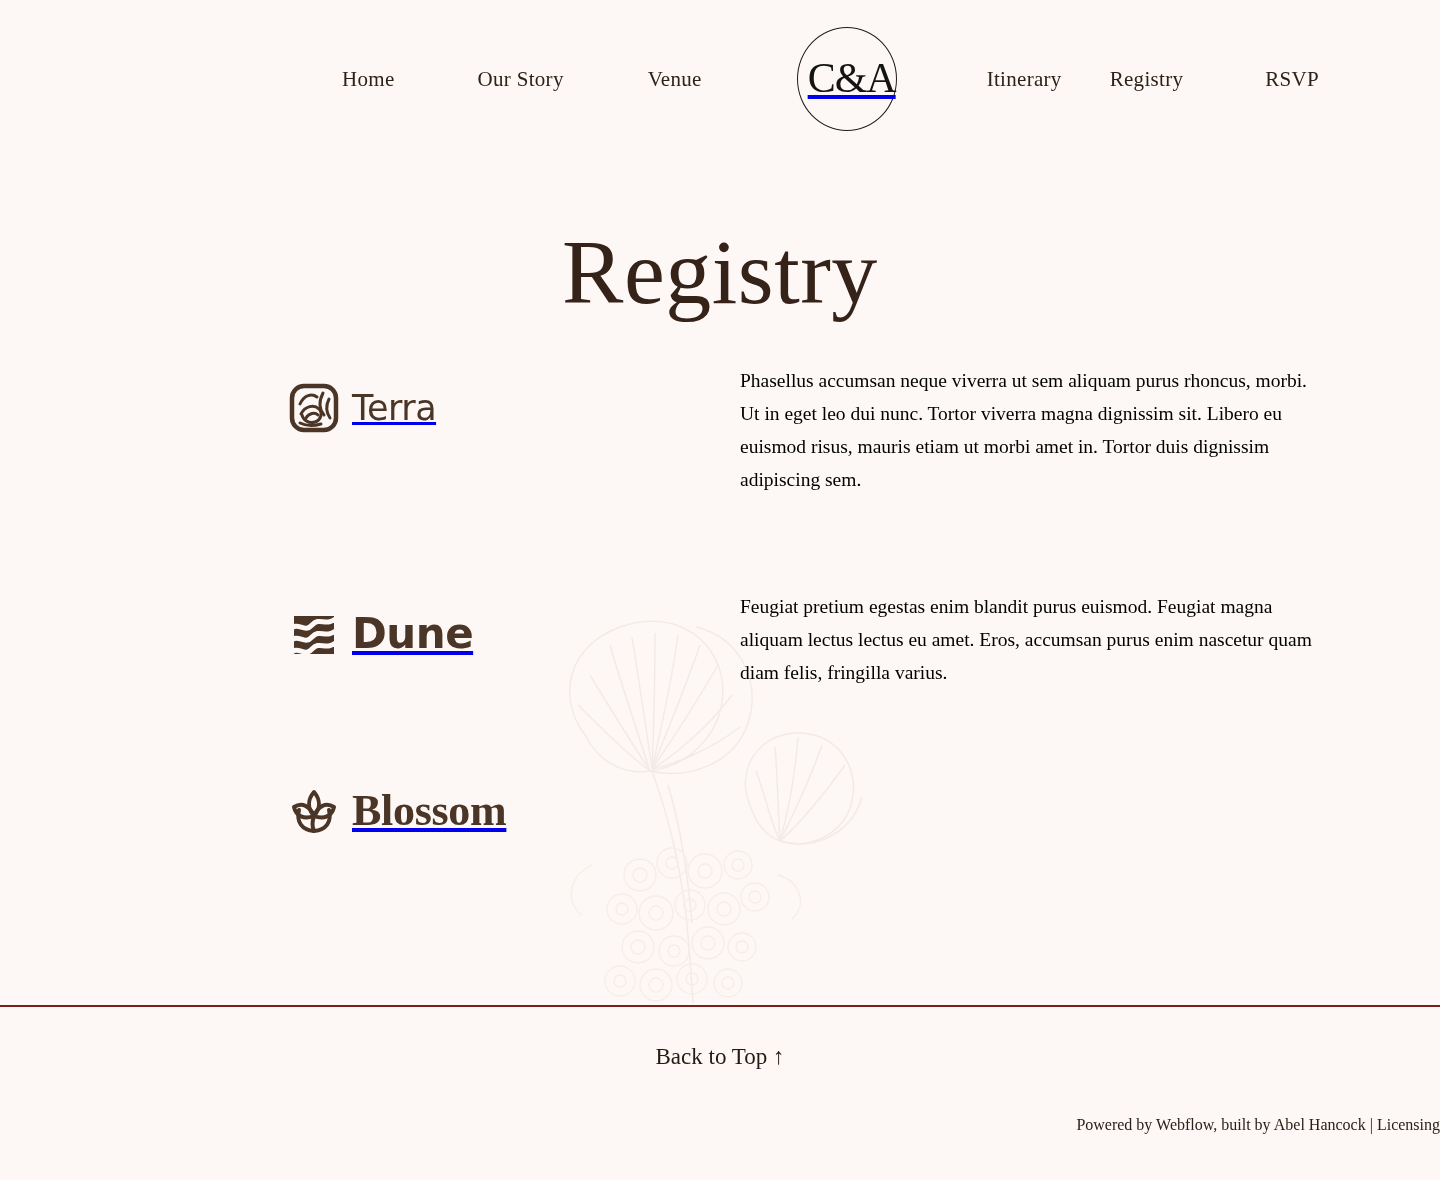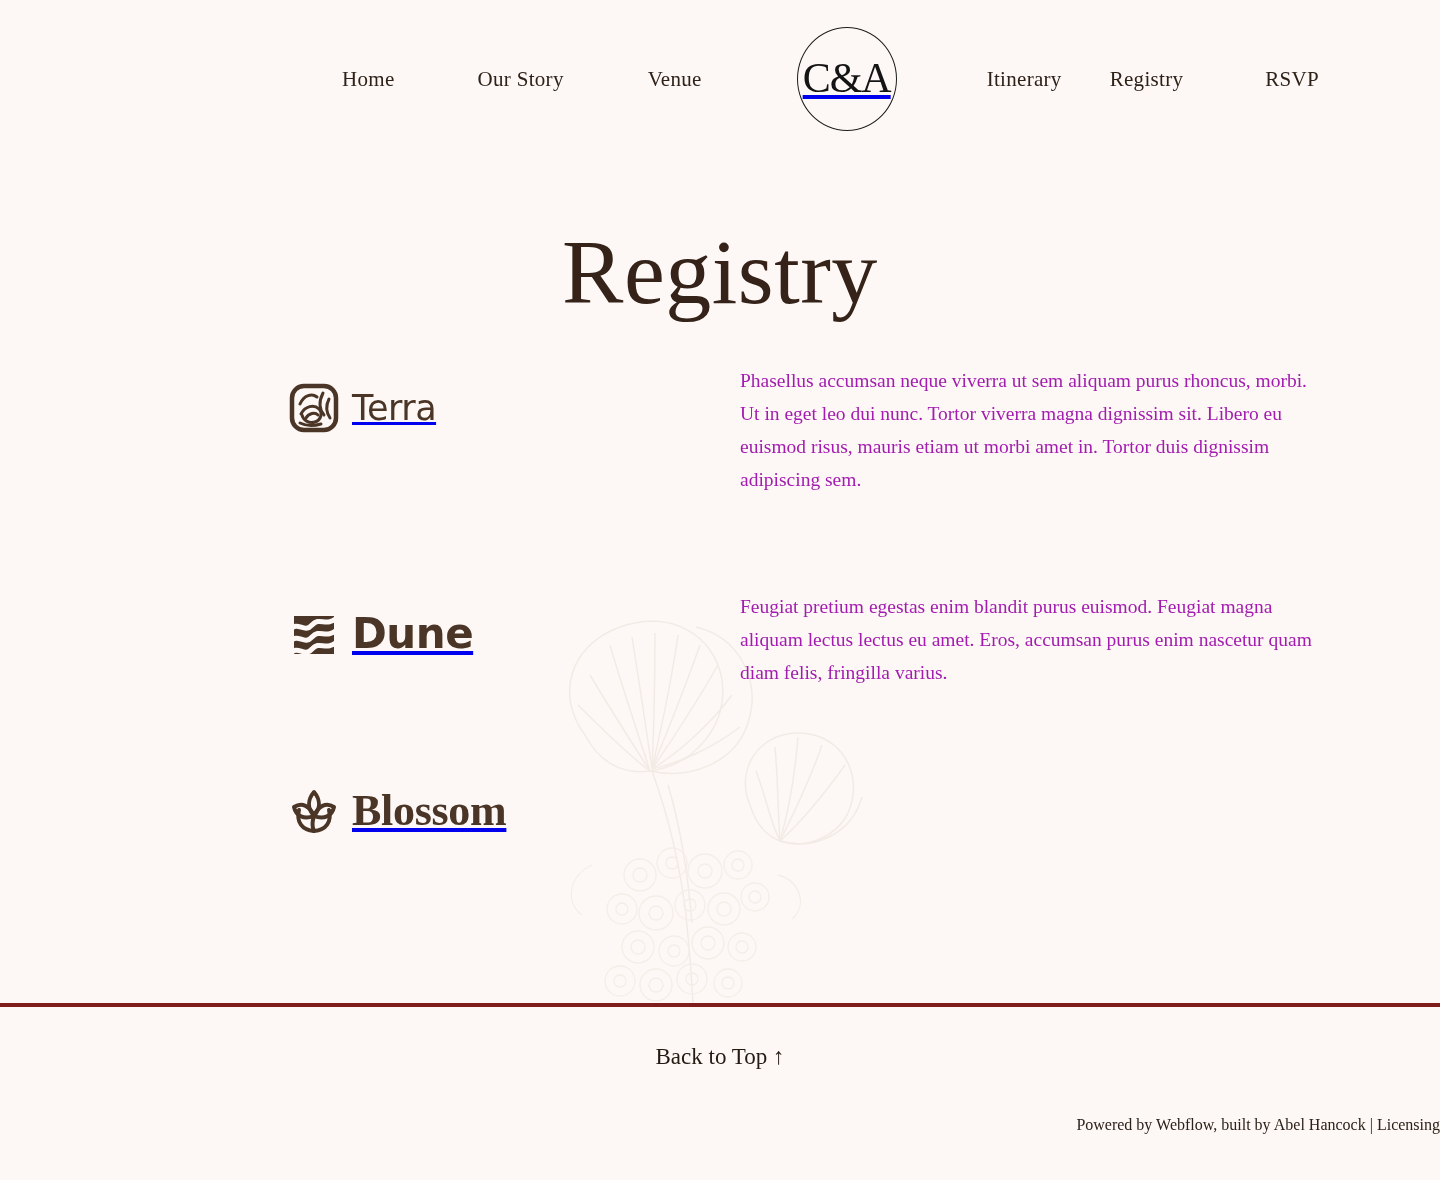--- a/index.html
+++ b/index.html
@@ -69,21 +69,21 @@
     cursor: pointer;
   }
 
   .logo-circle {
     width: 100px;
     height: 104px;
     border: 1.4px solid #1d1d1d;
     border-radius: 50%;
     display: flex;
     align-items: center;
-    justify-content: center;
+    justify-content: flex-end;
   }
 
   .logo-text {
     font-family: "Liberation Serif", "DejaVu Serif", serif;
     font-size: 42px;
     line-height: 1;
     letter-spacing: -1px;
     color: #141414;
     transform: translateY(-1px);
   }
@@ -174,40 +174,40 @@
 
   .desc-cell {
     width: 625px;
     padding-right: 35px;
   }
 
   .desc-text {
     font-family: "Liberation Serif", "DejaVu Serif", serif;
     font-size: 19.5px;
     line-height: 33px;
-    color: #a21caf;
+    color: #000000;
   }
 
   .row-terra   .brand-cell { padding-top: 18px; }
   .row-terra   .desc-cell  { padding-top: 0px; }
   .row-dune    .brand-cell { padding-top: 20px; }
   .row-dune    .desc-cell  { padding-top: 2px; }
   .row-blossom .brand-cell { padding-top: 18px; }
   .row-blossom .desc-cell  { padding-top: 0px; }
 
   .row-terra   { margin-bottom: 0px; }
   .row-dune    { margin-bottom: 0px; margin-top: 44px; }
 
   
   .footer {
     position: absolute;
     left: 0;
     bottom: 0;
     width: 1440px;
-    border-top: 4px solid #7f1d1d;
+    border-top: 2px solid #7f1d1d;
     background: #fdf8f5;
     z-index: 6;
   }
 
   .back-to-top {
     text-align: center;
     font-family: "Liberation Serif", "DejaVu Serif", serif;
     font-size: 23px;
     color: #241a12;
     padding-top: 37px;

